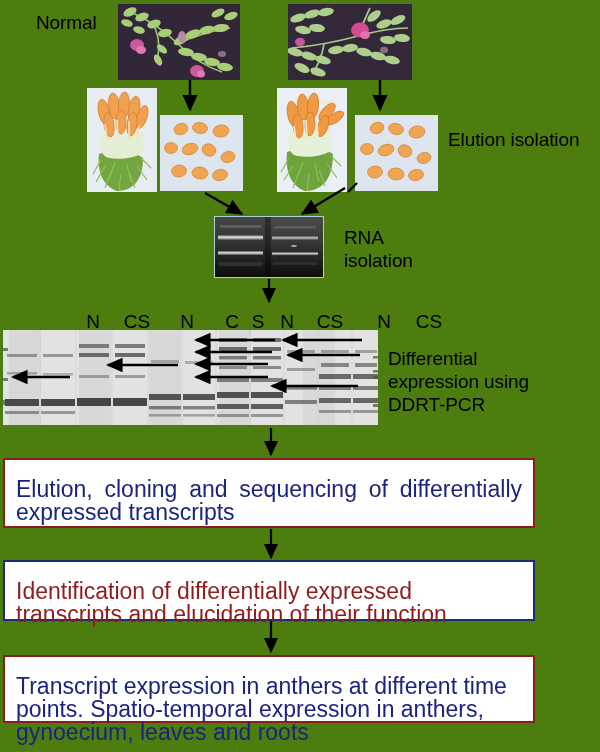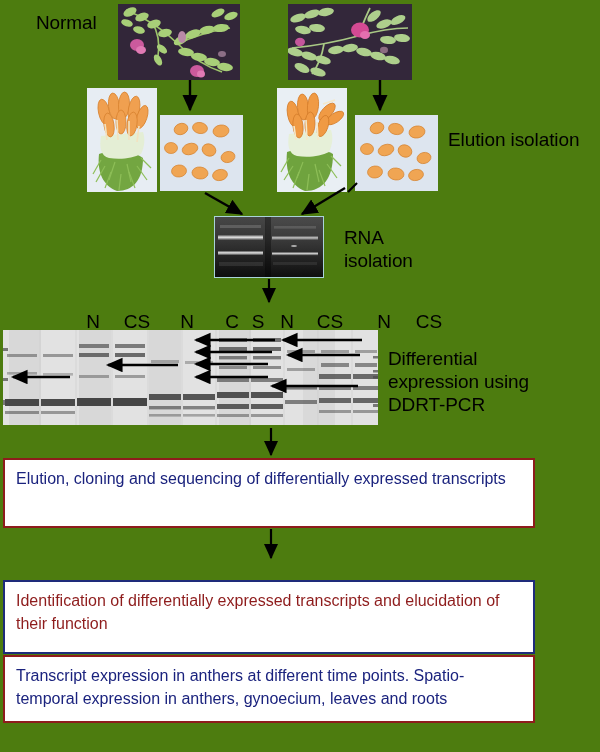--- a/index.html
+++ b/index.html
@@ -57,22 +57,22 @@
   
   .rnagel { background: #1b1b1b; outline: 1px solid #a9d3d8; outline-offset: -1px; }
   .ddrtgel { background: #d9d9d9; }
 
   
   .tbox {
     position: absolute;
     box-sizing: border-box;
     background: #ffffff;
     border: 2px solid #000;
-    padding: 7px 11px 8px 11px;
-    font-size: 16px;
+    padding: 18px 11px 8px 11px;
+    font-size: 23px;
     line-height: 23px;
   }
   .tbox.red   { border-color: #8e1c1c; }
   .tbox.navy  { border-color: #1e2b7a; }
   .txt-navy   { color: #1b237e; }
   .txt-red    { color: #8e1c1c; }
   .justify    { text-align: justify; text-align-last: left; }
 
   svg.overlay {
     position: absolute;
@@ -480,21 +480,21 @@
       <line x1="362" y1="340" x2="283" y2="340"></line>
       <line x1="360" y1="355" x2="288" y2="355"></line>
       <line x1="358" y1="386" x2="272" y2="386"></line>
     </g>
   </svg>
 
   <div class="tbox red justify" style="left:3px; top:458px; width:532px; height:70px;">
     <span class="txt-navy">Elution, cloning and sequencing of differentially expressed transcripts</span>
   </div>
 
-  <div class="tbox navy" style="left:3px; top:560px; width:532px; height:74px;margin-top:20px;">
+  <div class="tbox navy" style="left:3px; top:560px; width:532px; height:61px;">
     <span class="txt-red">Identification of differentially expressed transcripts and elucidation of their function</span>
   </div>
 
   <div class="tbox red" style="left:3px; top:655px; width:532px; height:68px;">
     <span class="txt-navy">Transcript expression in anthers at different time points. Spatio-temporal expression in anthers, gynoecium, leaves and roots</span>
   </div>
 
 </div>
 
 </body></html>

